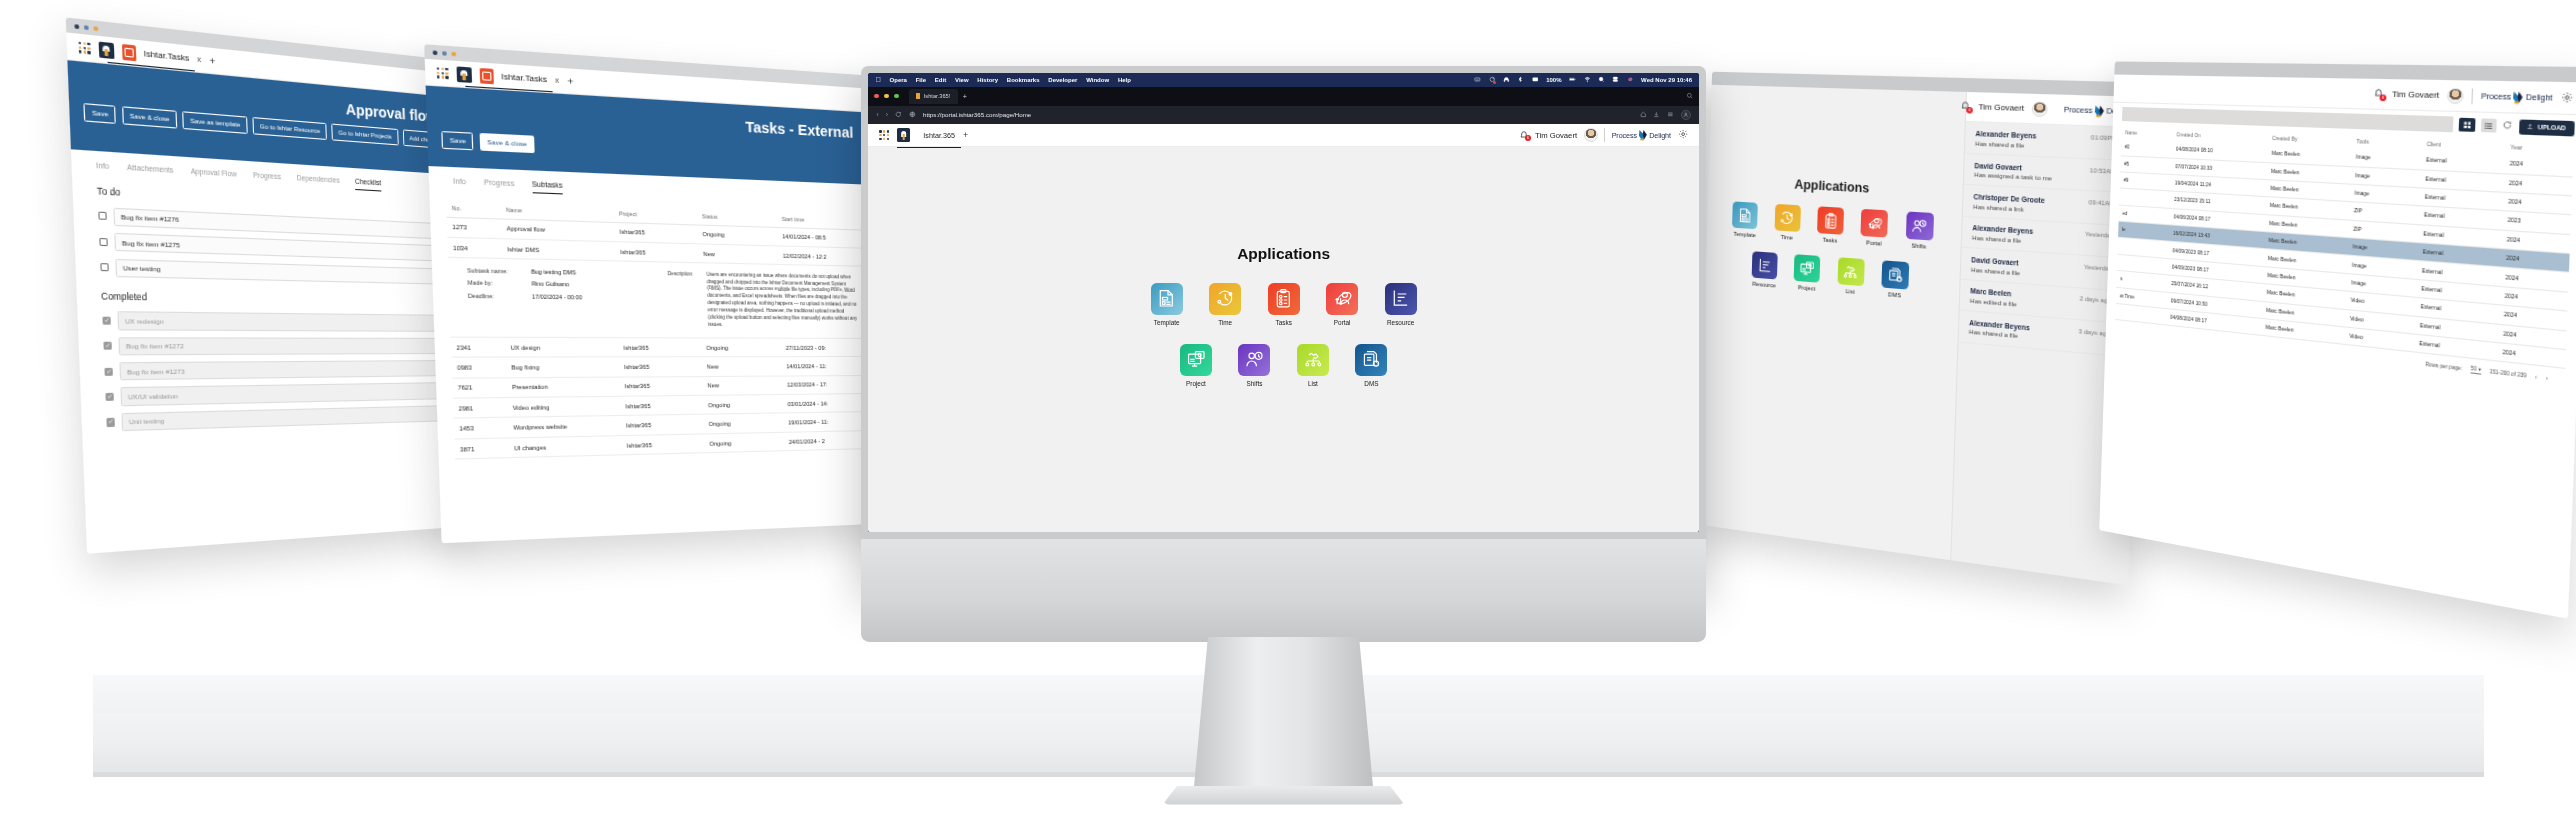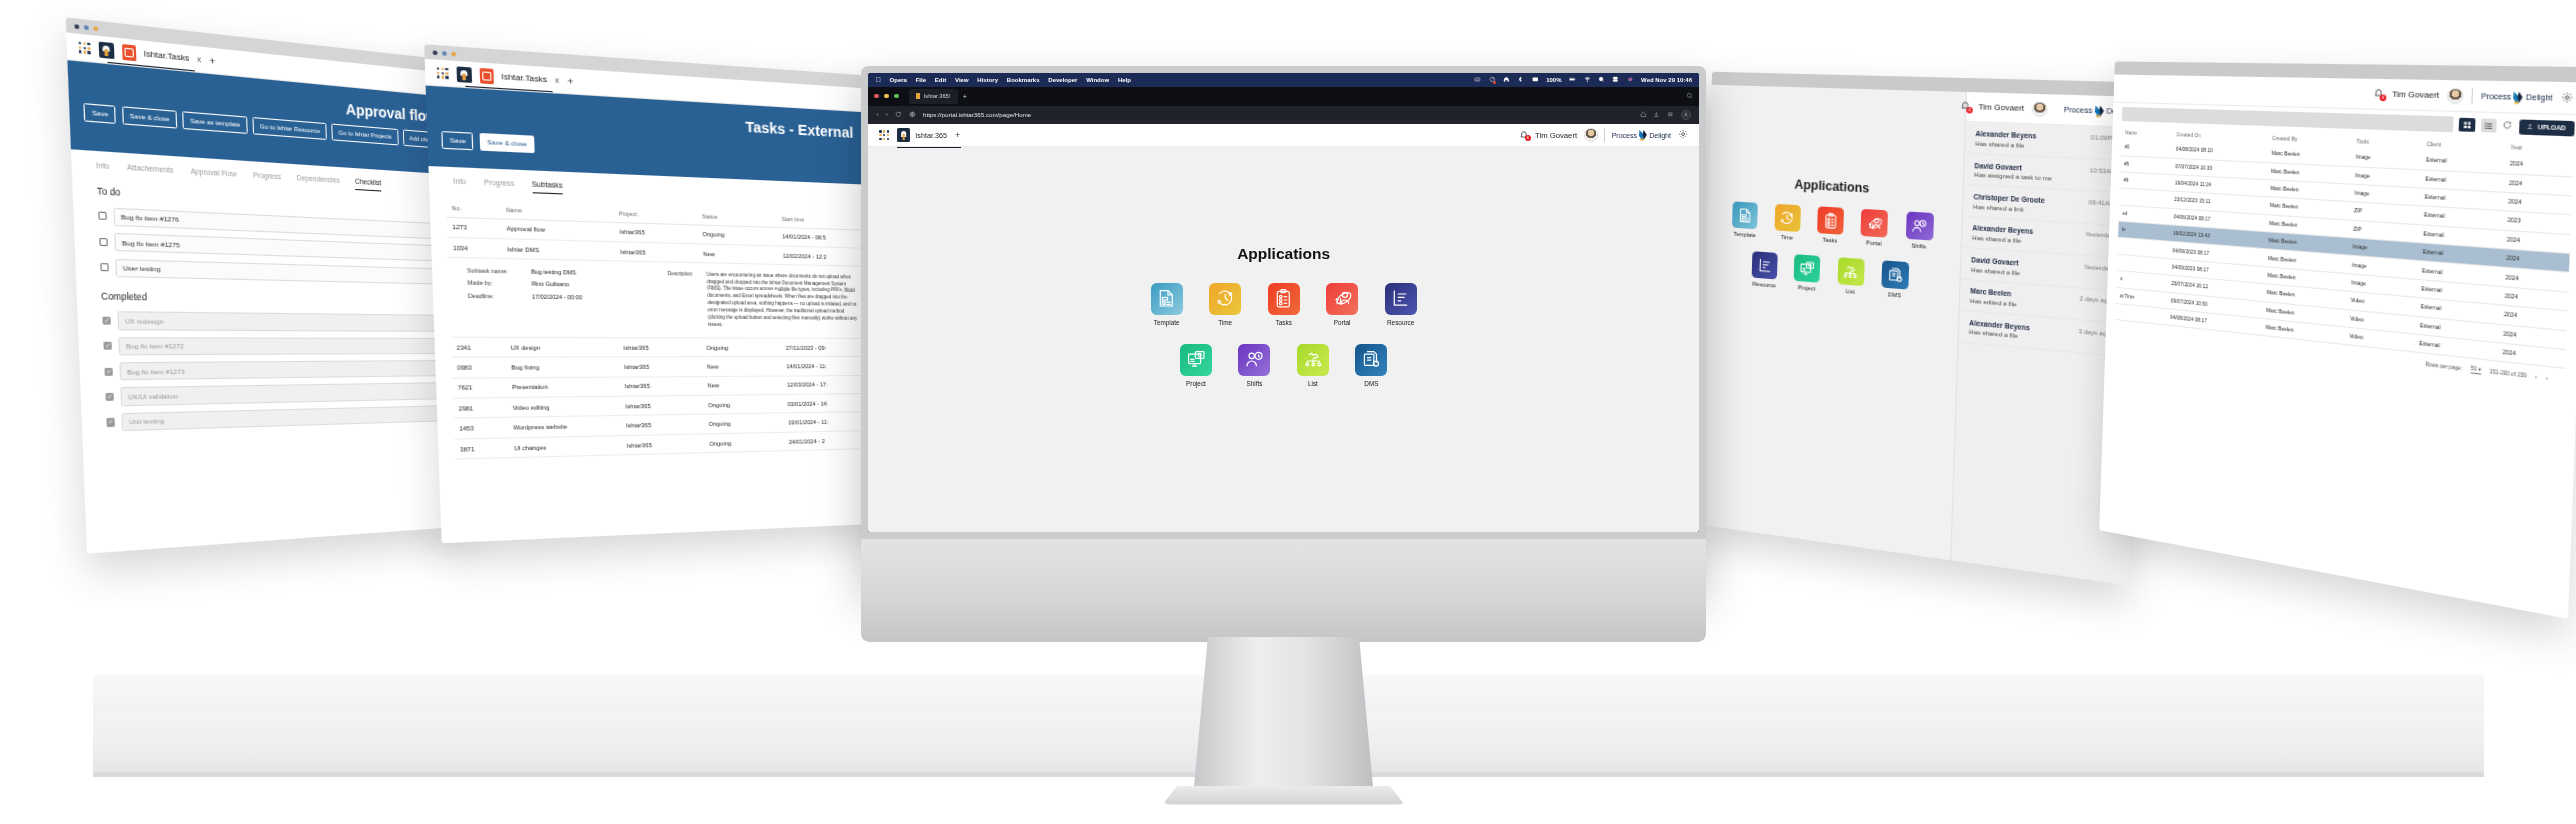--- a/index.html
+++ b/index.html
@@ -1009,21 +1009,21 @@
                 <i></i>
                 <i></i>
                 <i></i>
                 <i></i>
                 <i></i>
                 <i></i>
                 <i></i>
                 <i></i>
                 <i></i>
               </span>
-            <span style="position:relative;display:flex;align-items:center;gap:5px">
+            <span style="position:relative;display:flex;align-items:center;gap:13px">
               <span class="ishtar-logo"></span>
               <span style="font-size:7.2px;color:#1b1b1b">Ishtar.365</span>
               <span class="tab-underline" style="left:0;bottom:-6.2px;width:64px;"></span>
             </span>
             <span style="font-size:8.8px;color:#333">+</span>
             <span class="right">
               <span class="bell">
                 <svg viewBox="0 0 24 24" fill="none" stroke="#18181f" stroke-width="1.7">
                     <path d="M12 3a5.5 5.5 0 0 0-5.5 5.5V13l-1.5 3h14l-1.5-3V8.5A5.5 5.5 0 0 0 12 3z"></path>
                   </svg>

